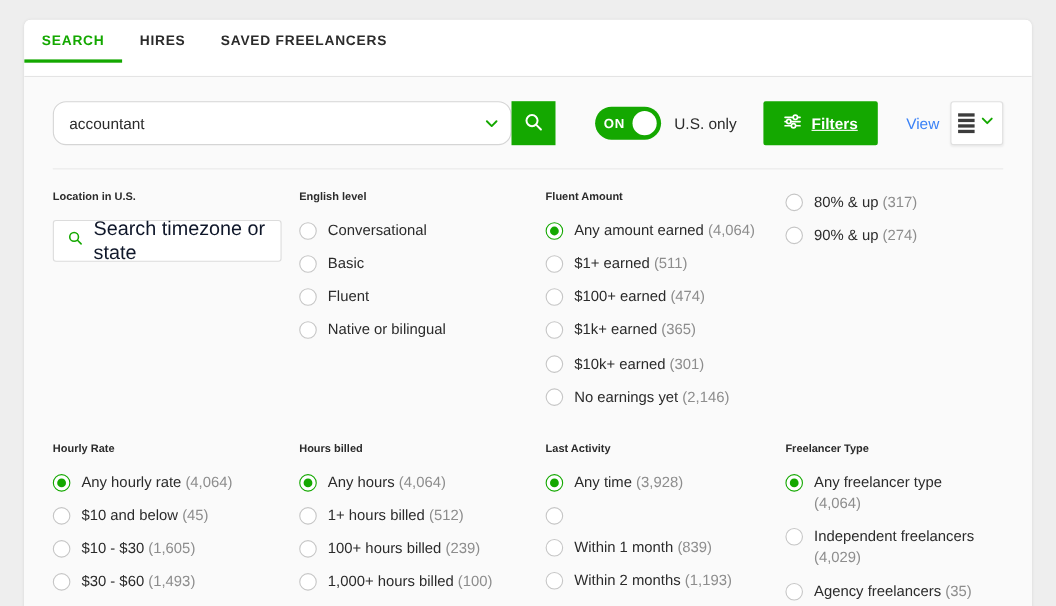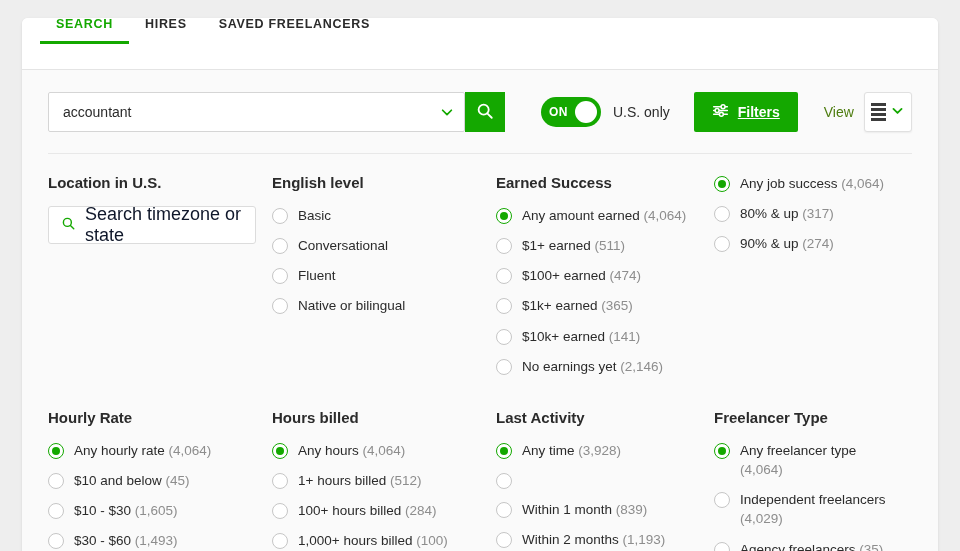--- a/index.html
+++ b/index.html
@@ -27,22 +27,21 @@
     box-shadow: 0 1px 3px rgba(0,0,0,0.10);
     overflow: hidden;
   }
 
   
   .tabbar {
     height: 52px;
     background: #ffffff;
     border-bottom: 1px solid #e4e4e4;
     display: flex;
-    align-items: flex-start;
-    padding-left: 18px;
+    align-items: center;
   }
   .tab {
     font-size: 12.5px;
     font-weight: bold;
     letter-spacing: 0.7px;
     color: #2b2b2b;
     padding: 0 16px 12px 16px;
     cursor: pointer;
     position: relative;
     line-height: 1;
@@ -69,21 +68,21 @@
     align-items: center;
     height: 40px;
   }
   .searchbox {
     display: flex;
     align-items: center;
     width: 468px;
     height: 40px;
     background: #ffffff;
     border: 1px solid #d5d5d5;
-    border-radius: 2px;
+    border-radius: 12px;
     padding: 0 0 0 14px;
   }
   .searchbox input {
     flex: 1;
     border: none;
     outline: none;
     font-family: inherit;
     font-size: 14px;
     color: #2b2b2b;
     background: transparent;
@@ -156,21 +155,21 @@
     align-items: center;
     gap: 9px;
     cursor: pointer;
     white-space: nowrap;
     text-decoration: underline;
   }
 
   .view-label {
     margin-left: 26px;
     font-size: 14px;
-    color: #4d7c0f;
+    color: #3b82f6;
   }
   .view-select {
     margin-left: 10px;
     width: 54px;
     height: 40px;
     background: #ffffff;
     border: 1px solid #e0e0e0;
     border-radius: 3px;
     display: flex;
     align-items: center;
@@ -190,21 +189,21 @@
 
   
   .grid {
     display: grid;
     grid-template-columns: 224px 224px 218px 1fr;
     padding-top: 20px;
   }
   .grid.second { padding-top: 22px; }
 
   .col-title {
-    font-size: 15px;
+    font-size: 10px;
     font-weight: bold;
     color: #2b2b2b;
     margin-bottom: 15px;
   }
 
   .loc-input {
     width: 208px;
     height: 38px;
     background: #ffffff;
     border: 1px solid #dcdcdc;
@@ -335,73 +334,69 @@
           </span>
           <span class="loc-ph">Search timezone or state</span>
         </div>
       </div>
 
       <div>
         <div class="col-title">English level</div>
         <div>
             <div class="opt">
               <span class="radio"></span>
+              <span class="opt-text">Conversational</span>
+            </div>
+            <div class="opt">
+              <span class="radio"></span>
               <span class="opt-text">Basic</span>
             </div>
             <div class="opt">
               <span class="radio"></span>
-              <span class="opt-text">Conversational</span>
-            </div>
-            <div class="opt">
-              <span class="radio"></span>
               <span class="opt-text">Fluent</span>
             </div>
             <div class="opt">
               <span class="radio"></span>
               <span class="opt-text">Native or bilingual</span>
             </div>
           </div>
       </div>
 
       <div>
-        <div class="col-title">Earned Success</div>
+        <div class="col-title">Fluent Amount</div>
         <div>
             <div class="opt">
               <span class="radio on"></span>
               <span class="opt-text">Any amount earned<span class="count"> (4,064)</span></span>
             </div>
             <div class="opt">
               <span class="radio"></span>
               <span class="opt-text">$1+ earned<span class="count"> (511)</span></span>
             </div>
             <div class="opt">
               <span class="radio"></span>
               <span class="opt-text">$100+ earned<span class="count"> (474)</span></span>
             </div>
             <div class="opt">
               <span class="radio"></span>
               <span class="opt-text">$1k+ earned<span class="count"> (365)</span></span>
             </div>
             <div class="opt">
               <span class="radio"></span>
-              <span class="opt-text">$10k+ earned<span class="count"> (141)</span></span>
+              <span class="opt-text">$10k+ earned<span class="count"> (301)</span></span>
             </div>
             <div class="opt">
               <span class="radio"></span>
               <span class="opt-text">No earnings yet<span class="count"> (2,146)</span></span>
             </div>
           </div>
       </div>
 
       <div>
         <div>
-            <div class="opt">
-              <span class="radio on"></span>
-              <span class="opt-text">Any job success<span class="count"> (4,064)</span></span>
-            </div>
             <div class="opt">
               <span class="radio"></span>
               <span class="opt-text">80% &amp; up<span class="count"> (317)</span></span>
             </div>
             <div class="opt">
               <span class="radio"></span>
               <span class="opt-text">90% &amp; up<span class="count"> (274)</span></span>
             </div>
           </div>
       </div>
@@ -437,21 +432,21 @@
             <div class="opt">
               <span class="radio on"></span>
               <span class="opt-text">Any hours<span class="count"> (4,064)</span></span>
             </div>
             <div class="opt">
               <span class="radio"></span>
               <span class="opt-text">1+ hours billed<span class="count"> (512)</span></span>
             </div>
             <div class="opt">
               <span class="radio"></span>
-              <span class="opt-text">100+ hours billed<span class="count"> (284)</span></span>
+              <span class="opt-text">100+ hours billed<span class="count"> (239)</span></span>
             </div>
             <div class="opt">
               <span class="radio"></span>
               <span class="opt-text">1,000+ hours billed<span class="count"> (100)</span></span>
             </div>
           </div>
       </div>
 
       <div>
         <div class="col-title">Last Activity</div>

